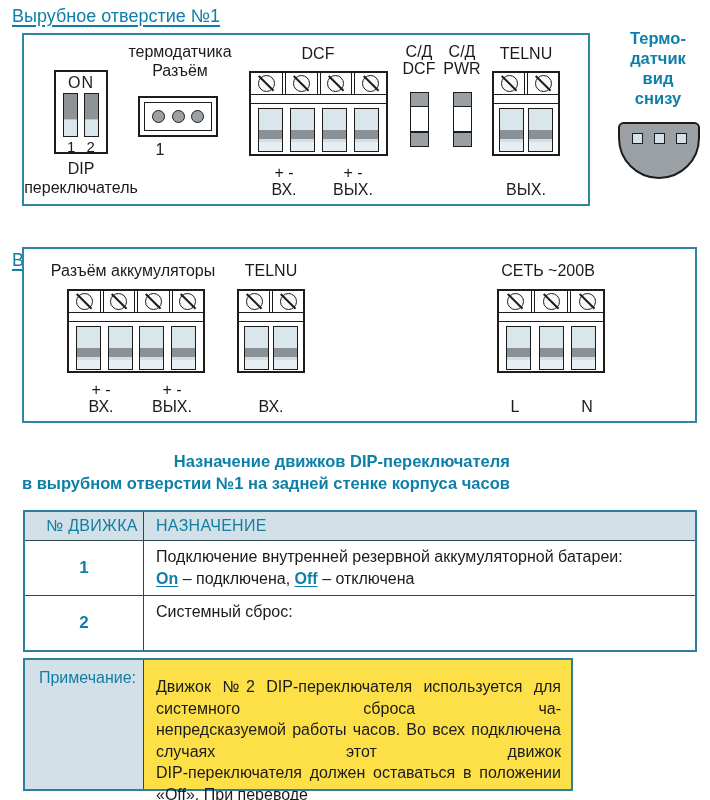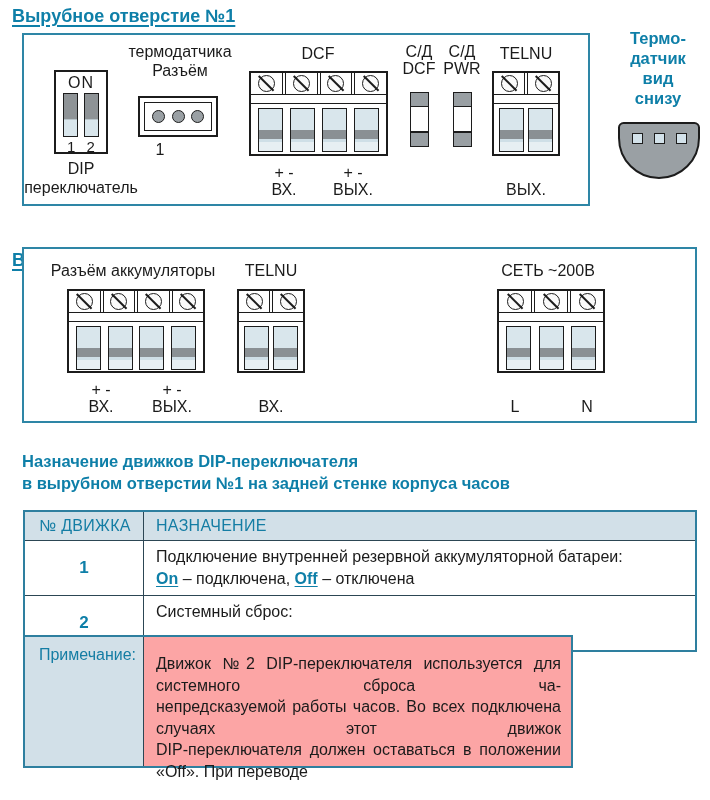--- a/index.html
+++ b/index.html
@@ -4,21 +4,21 @@
 <style>
   * { box-sizing: border-box; margin: 0; padding: 0; }
   html,body { background:#fff; }
   .page {
     position: relative; width: 710px; height: 800px; background: #fff;
     font-family: "Liberation Sans", sans-serif; color: #1b1b1b; overflow: hidden;
   }
 
   
   .sec-title {
-    position: absolute; font-size: 18px; font-weight: bold; color: #0e7fa8;
+    position: absolute; font-size: 18px; font-weight: normal; color: #0e7fa8;
     text-decoration: underline; text-decoration-thickness: 2px; text-underline-offset: 3px;
   }
   .tbl-heading {
     position: absolute; font-size: 16.5px; font-weight: bold; color: #0e7fa8; line-height: 22px;
   }
 
   
   .diagram-box { position: absolute; border: 2px solid #2e86a6; background: #fff; }
 
   
@@ -62,28 +62,28 @@
   .sensor-label { position: absolute; font-size: 16.5px; font-weight: bold; color: #0e7fa8; line-height: 20px; text-align: center; }
 
   
   .tbl { position: absolute; left: 23px; top: 510px; width: 674px; border: 2px solid #2e7f9f; background: #fff; }
   .tbl-row { display: flex; }
   .tbl-row + .tbl-row { border-top: 1.5px solid #2c4654; }
   .hdr { background: #d2e0e8; color: #147da4; height: 28px; font-size: 16px; letter-spacing: 0.3px; }
   .hdr .cell { display: flex; align-items: center; }
   .c1 { width: 119px; flex: 0 0 119px; border-right: 1.5px solid #2c4654; }
   .c2 { flex: 1; }
-  .hdr .c1 { padding-left: 14px; }
+  .hdr .c1 { padding-left: 21px; }
   .hdr .c2 { padding-left: 12px; }
   .body-row { height: 55px; }
   .num-cell { display: flex; align-items: center; justify-content: center; color: #0e7fa8; font-weight: bold; font-size: 17px; }
   .desc-cell { padding: 5px 10px 0 12px; font-size: 16px; line-height: 22px; }
   .onoff { color: #0e7fa8; font-weight: bold; text-decoration: underline; text-underline-offset: 2px; }
 
-  .note-tbl { position: absolute; left: 23px; top: 635px; width: 550px; height: 133px; border: 2px solid #2e7f9f; display: flex; background: #fca5a5; }
+  .note-tbl { position: absolute; left: 23px; top: 658px; width: 550px; height: 133px; border: 2px solid #2e7f9f; display: flex; background: #fde047; }
   .note-label-cell { width: 119px; flex: 0 0 119px; background: #d2e0e8; border-right: 1.5px solid #2c4654;
     color: #147da4; font-size: 16px; text-align: right; padding: 9px 7px 0 0; }
   .note-text-cell { flex: 1; padding: 16px 10px 0 12px; font-size: 16px; line-height: 21.5px; }
   .note-line { text-align: justify; text-align-last: justify; }
   .note-line:last-child { text-align-last: left; }
 </style>
 </head>
 <body>
 
 <div class="page">
@@ -264,21 +264,21 @@
     <div class="band"></div>
     <div class="slots">
       <div class="slot"></div>
       <div class="slot"></div>
       <div class="slot"></div>
     </div>
   </div>
   <div class="dlabel" style="left:495px; top:397px; width:40px;">L</div>
   <div class="dlabel" style="left:567px; top:397px; width:40px;">N</div>
 
-  <div class="tbl-heading" style="left:22px; top:450px;">
+  <div class="tbl-heading" style="left:22px; top:450px;text-align:right;">
     <div>Назначение движков DIP-переключателя</div>
     <div>в вырубном отверстии №1 на задней стенке корпуса часов</div>
   </div>
 
   <div class="tbl">
     <div class="tbl-row hdr">
       <div class="cell c1">№ ДВИЖКА</div>
       <div class="cell c2">НАЗНАЧЕНИЕ</div>
     </div>
     <div class="tbl-row body-row">

